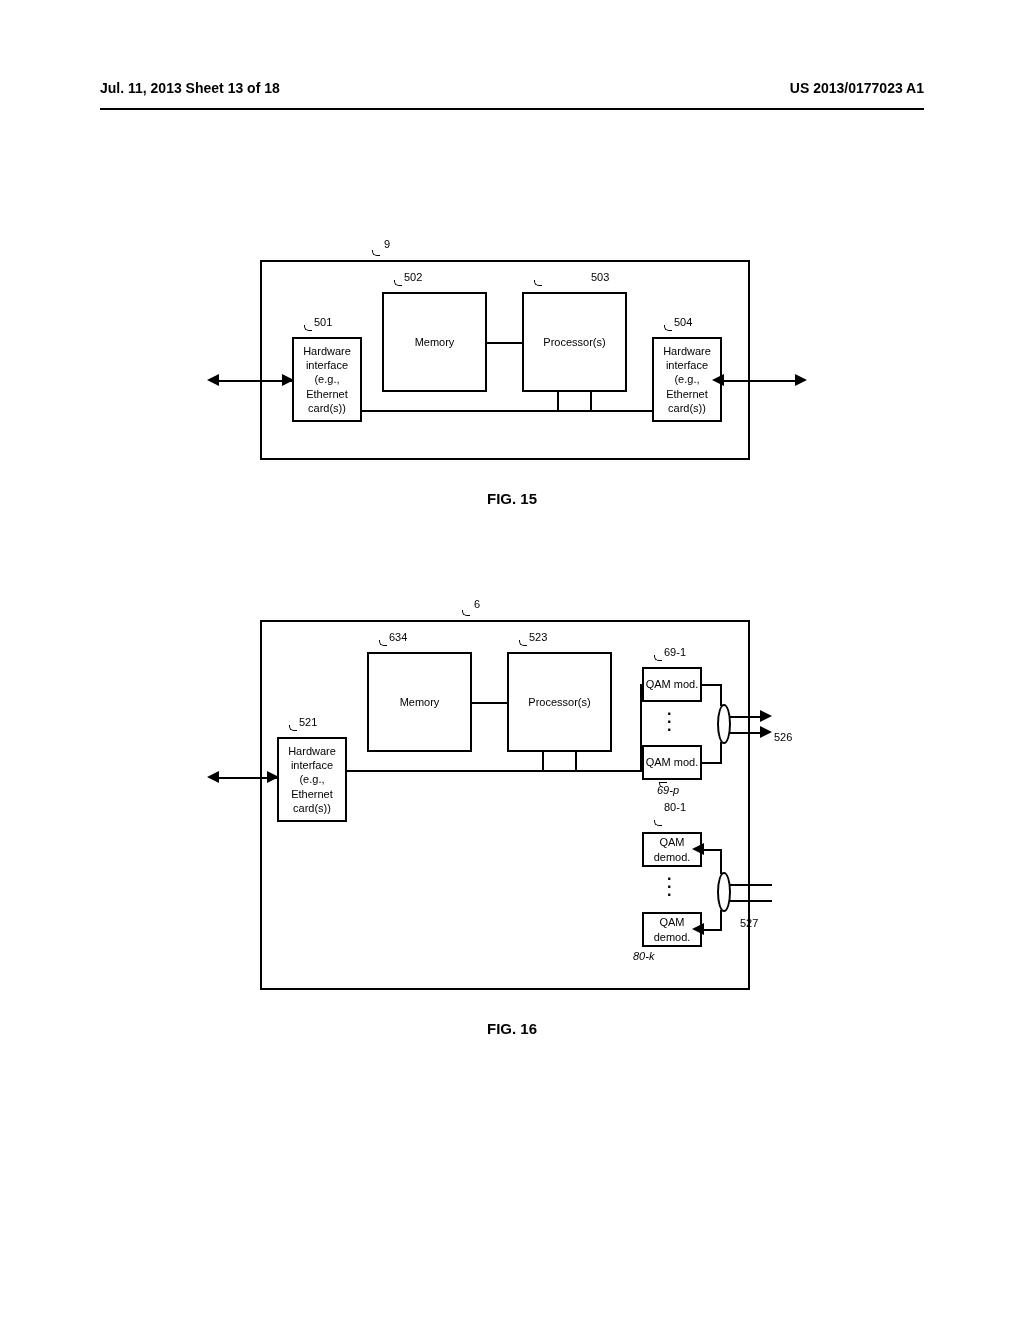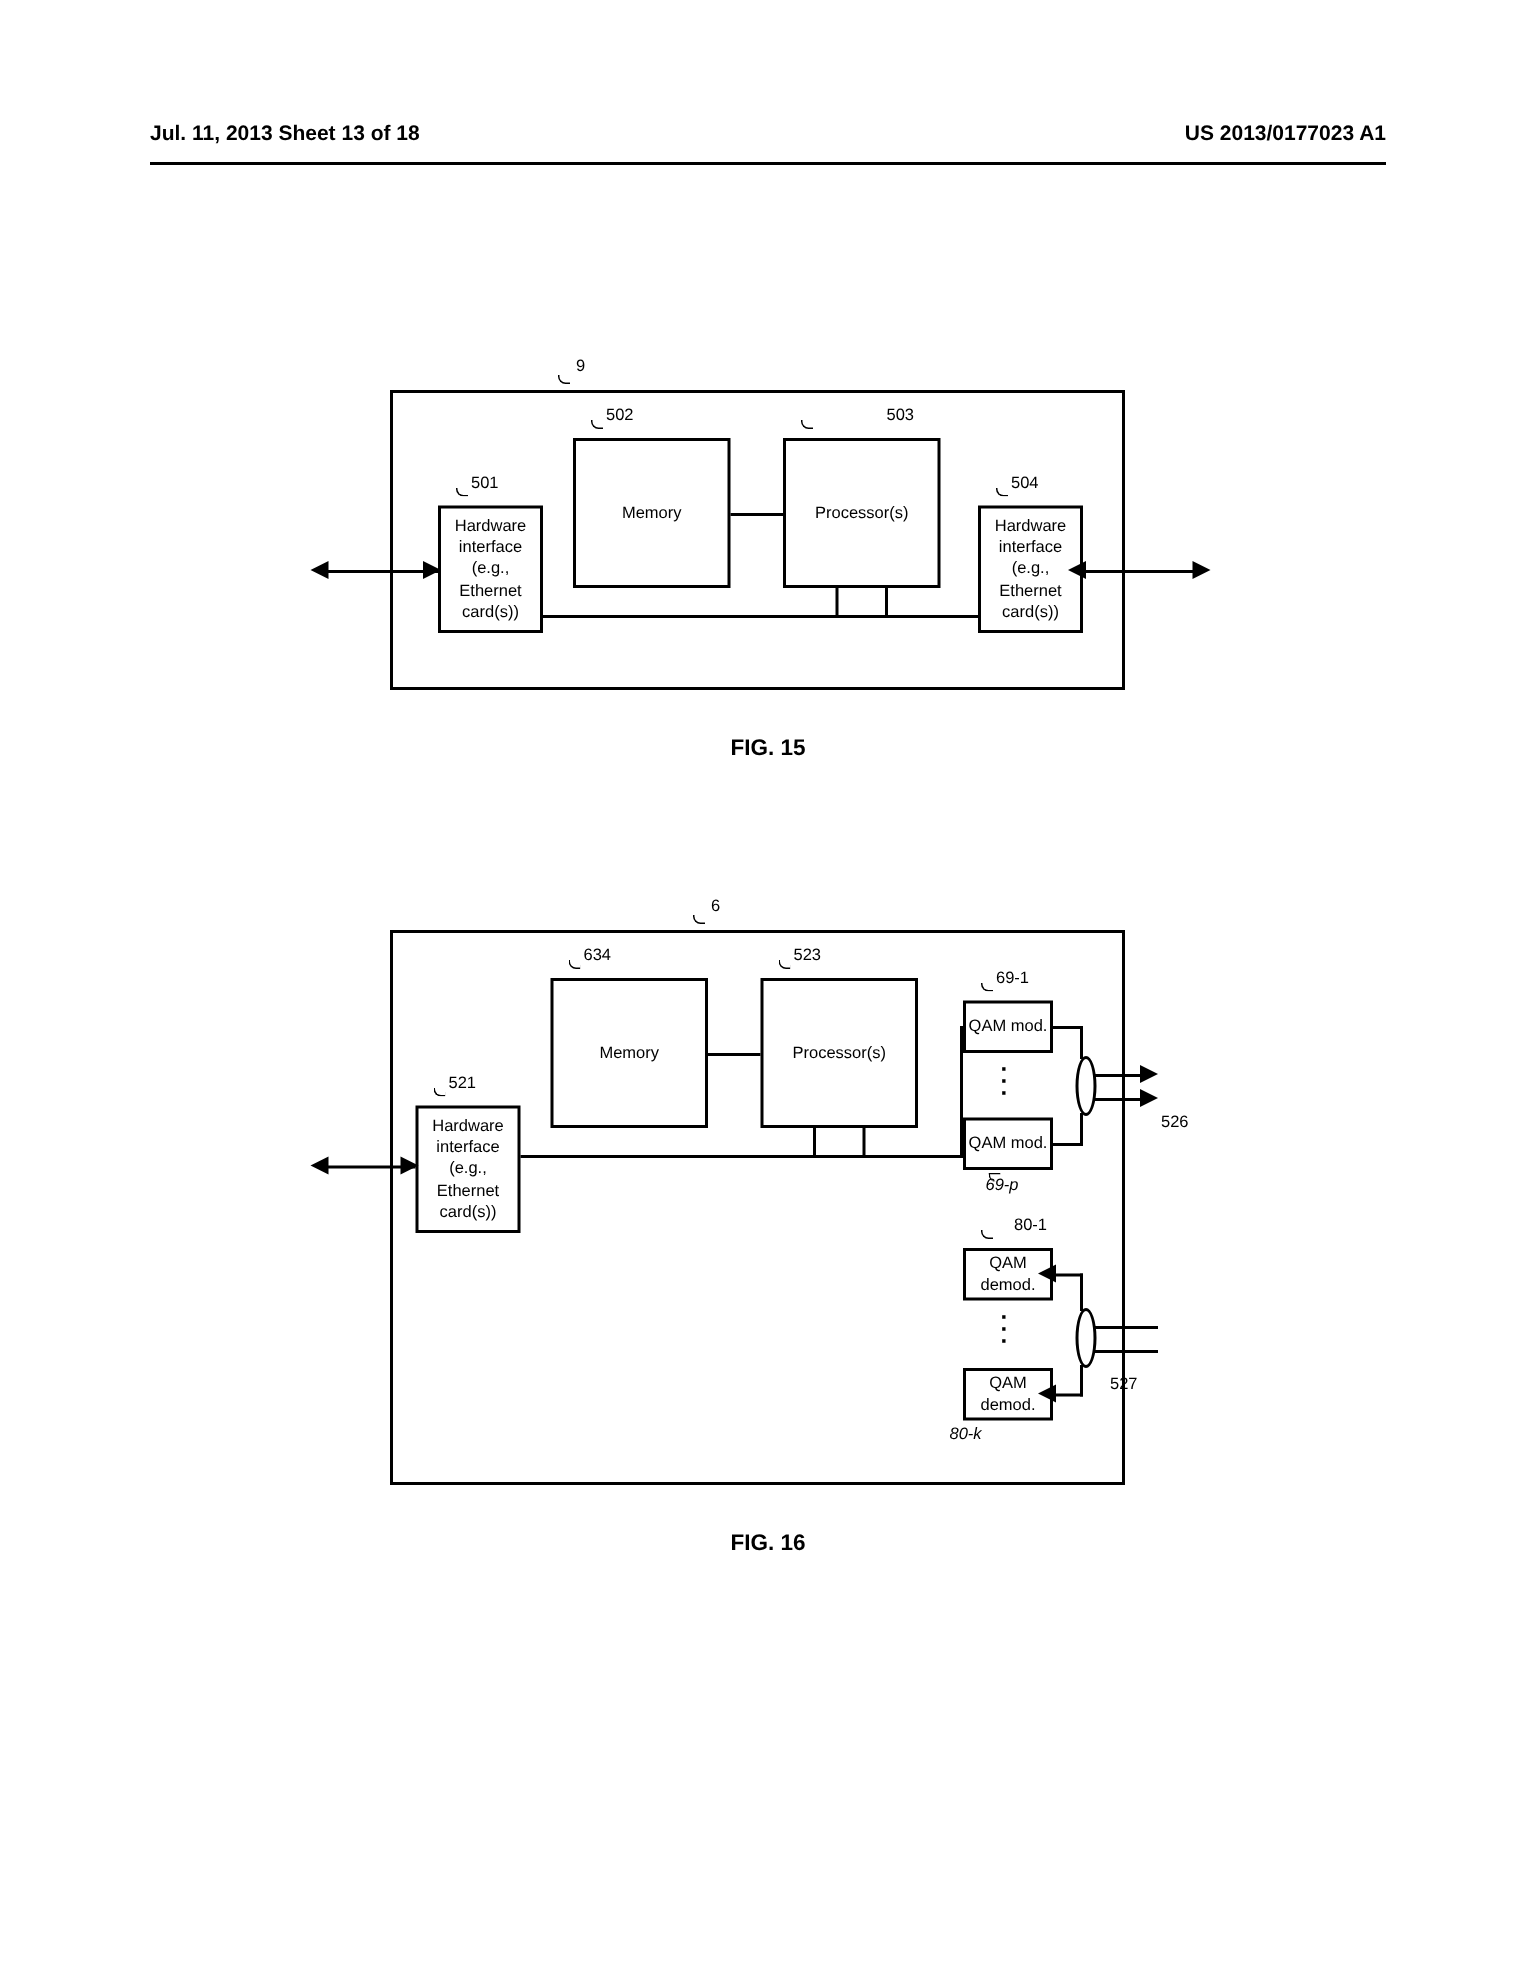--- a/index.html
+++ b/index.html
@@ -208,37 +208,37 @@
 
     <div class="vdots" style="top:88px; left:405px;">·<br>·<br>·</div>
 
     <div class="block" style="left:380px; top:123px; width:60px; height:35px;">
       <span>QAM mod.</span>
     </div>
     <div class="ref-hook up" style="top:160px; left:397px; border-top:none; border-bottom:1px solid #000; border-bottom-left-radius:0; border-top-left-radius:5px; transform:scaleY(-1);"></div>
     <div class="ref" style="top:162px; left:395px; font-style:italic;">69-p</div>
 
     <div class="ellipse" style="top:82px; left:455px; width:14px; height:40px;"></div>
-    <div class="ref" style="top:120px; left:472px;padding-left:40px;">526</div>
+    <div class="ref" style="top:109px; left:472px;padding-left:40px;">526</div>
 
     <div class="line-h" style="top:62px; left:440px; width:20px;"></div>
     <div class="line-v" style="top:62px; left:458px; height:22px;"></div>
     <div class="line-h" style="top:140px; left:440px; width:20px;"></div>
     <div class="line-v" style="top:120px; left:458px; height:22px;"></div>
 
     <div class="line-h" style="top:94px; left:468px; width:32px;"></div>
     <div class="arrow-r" style="top:88px; left:498px;"></div>
     <div class="line-h" style="top:110px; left:468px; width:32px;"></div>
     <div class="arrow-r" style="top:104px; left:498px;"></div>
 
     <div class="block" style="left:380px; top:210px; width:60px; height:35px;">
       <span>QAM demod.</span>
     </div>
     <div class="ref-hook" style="top:198px; left:392px;"></div>
-    <div class="ref" style="top:189px; left:402px;margin-left:12px;">80-1</div>
+    <div class="ref" style="top:179px; left:402px;">80-1</div>
 
     <div class="vdots" style="top:253px; left:405px;">·<br>·<br>·</div>
 
     <div class="block" style="left:380px; top:290px; width:60px; height:35px;">
       <span>QAM demod.</span>
     </div>
     <div class="ref" style="top:328px; left:371px; font-style:italic;">80-k</div>
 
     <div class="ellipse" style="top:250px; left:455px; width:14px; height:40px;"></div>
     <div class="ref" style="top:295px; left:478px;">527</div>

